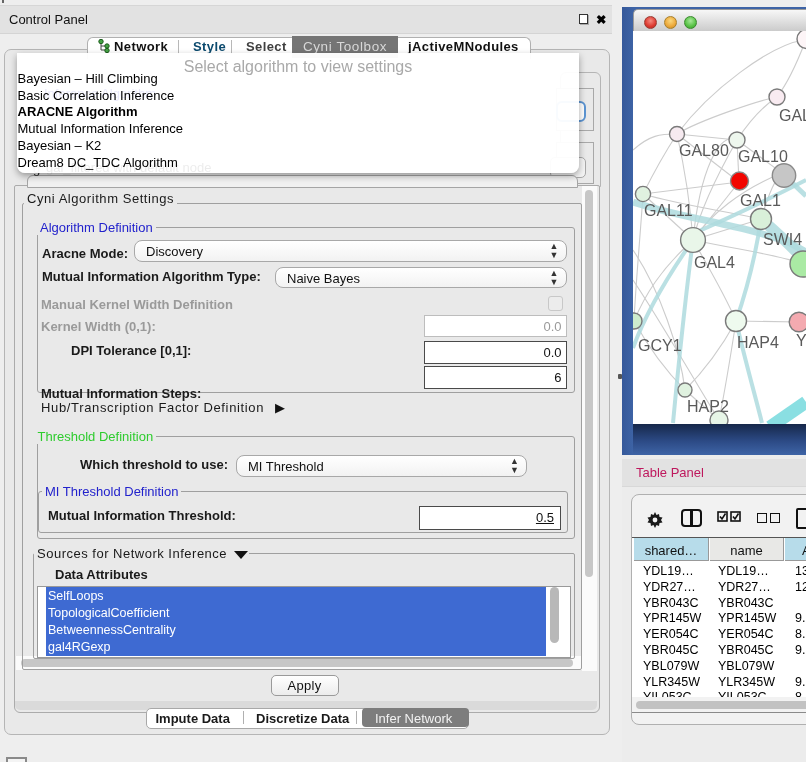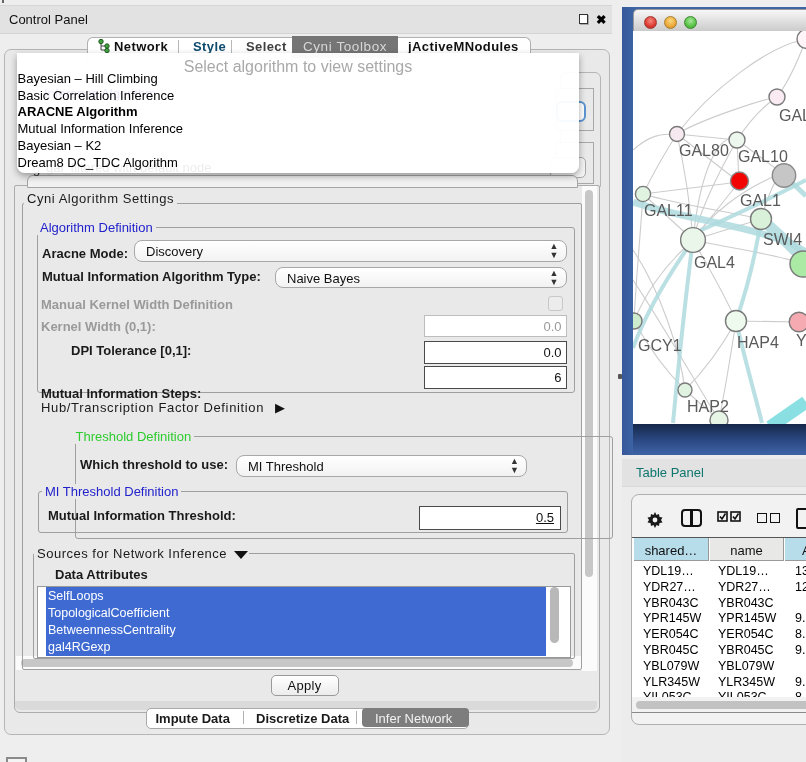--- a/index.html
+++ b/index.html
@@ -83,21 +83,21 @@
     <span>0.0</span>
   </div>
 <div class="abs lbl" style="left:41px;top:370px;margin-top:16px;">Mutual Information Steps:</div>
 <div class="tfield" style="left:424px;top:366px;width:140.5px;height:20.5px;">
     <span>6</span>
   </div>
 
 <div class="abs" style="left:41px;top:400px;font-size:13px;letter-spacing:0.65px;color:#1a1a1a;">Hub/Transcription Factor Definition</div>
 <div class="abs" style="left:275px;top:400px;font-size:13px;color:#111;">▶</div>
 
-<div class="abs grp" style="left:36.5px;top:436px;width:536px;height:101px;margin-left:38px;">
+<div class="abs grp" style="left:36.5px;top:436px;width:536px;height:101px;">
   <div class="gtitle" style="left:-3px;color:#2ecc2e;">Threshold Definition</div>
 </div>
 <div class="abs lbl" style="left:80px;top:457px;">Which threshold to use:</div>
 <div class="combo" style="left:236px;top:455px;width:289px;height:20px;">
     <span class="ctext">MI Threshold</span>
     <span class="arr">▲<br>▼</span>
   </div>
 <div class="abs grp" style="left:38px;top:491px;width:528px;height:40px;">
   <div class="gtitle" style="left:3px;color:#2222cc;">MI Threshold Definition</div>
 </div>
@@ -226,21 +226,21 @@
     <text x="796" y="346">Y</text>
     <text x="687" y="412">HAP2</text>
   </g>
 </svg>
 </div>
 
 <div class="abs" style="left:633px;top:424px;width:173px;height:31px;background:linear-gradient(#16284a,#2c4a85 55%,#3e64a6);"></div>
 
 <div class="abs" style="left:622px;top:455px;width:184px;height:307px;background:#ececec;"></div>
 <div class="abs" style="left:622px;top:459px;width:184px;height:27px;background:#e2e2e2;border-bottom:1px solid #d8d8d8;"></div>
-<div class="abs" style="left:636px;top:465px;font-size:13px;color:#0f766e;">Table Panel</div>
+<div class="abs" style="left:636px;top:465px;font-size:13px;color:#be185d;">Table Panel</div>
 
 <div class="abs" style="left:631px;top:494px;width:185px;height:229px;background:#f2f2f2;border:1px solid #b0b0b0;border-radius:8px;"></div>
 
 <svg class="abs" style="left:646px;top:511px;" width="18" height="18" viewBox="0 0 18 18">
   <path d="M9 1 L10.5 4 L13 3 L13.5 6 L16.5 6.5 L15 9 L16.5 11.5 L13.5 12 L13 15 L10.5 14 L9 17 L7.5 14 L5 15 L4.5 12 L1.5 11.5 L3 9 L1.5 6.5 L4.5 6 L5 3 L7.5 4 Z" fill="#1a1a1a"></path>
   <circle cx="9" cy="9" r="2.4" fill="#f2f2f2"></circle>
 </svg>
 <div class="abs" style="left:681px;top:509px;width:17px;height:14px;border:2.5px solid #111;border-radius:4px;"></div>
 <div class="abs" style="left:690px;top:511px;width:2.5px;height:14px;background:#111;"></div>
 <svg class="abs" style="left:717px;top:511px;" width="25" height="12" viewBox="0 0 25 12">

